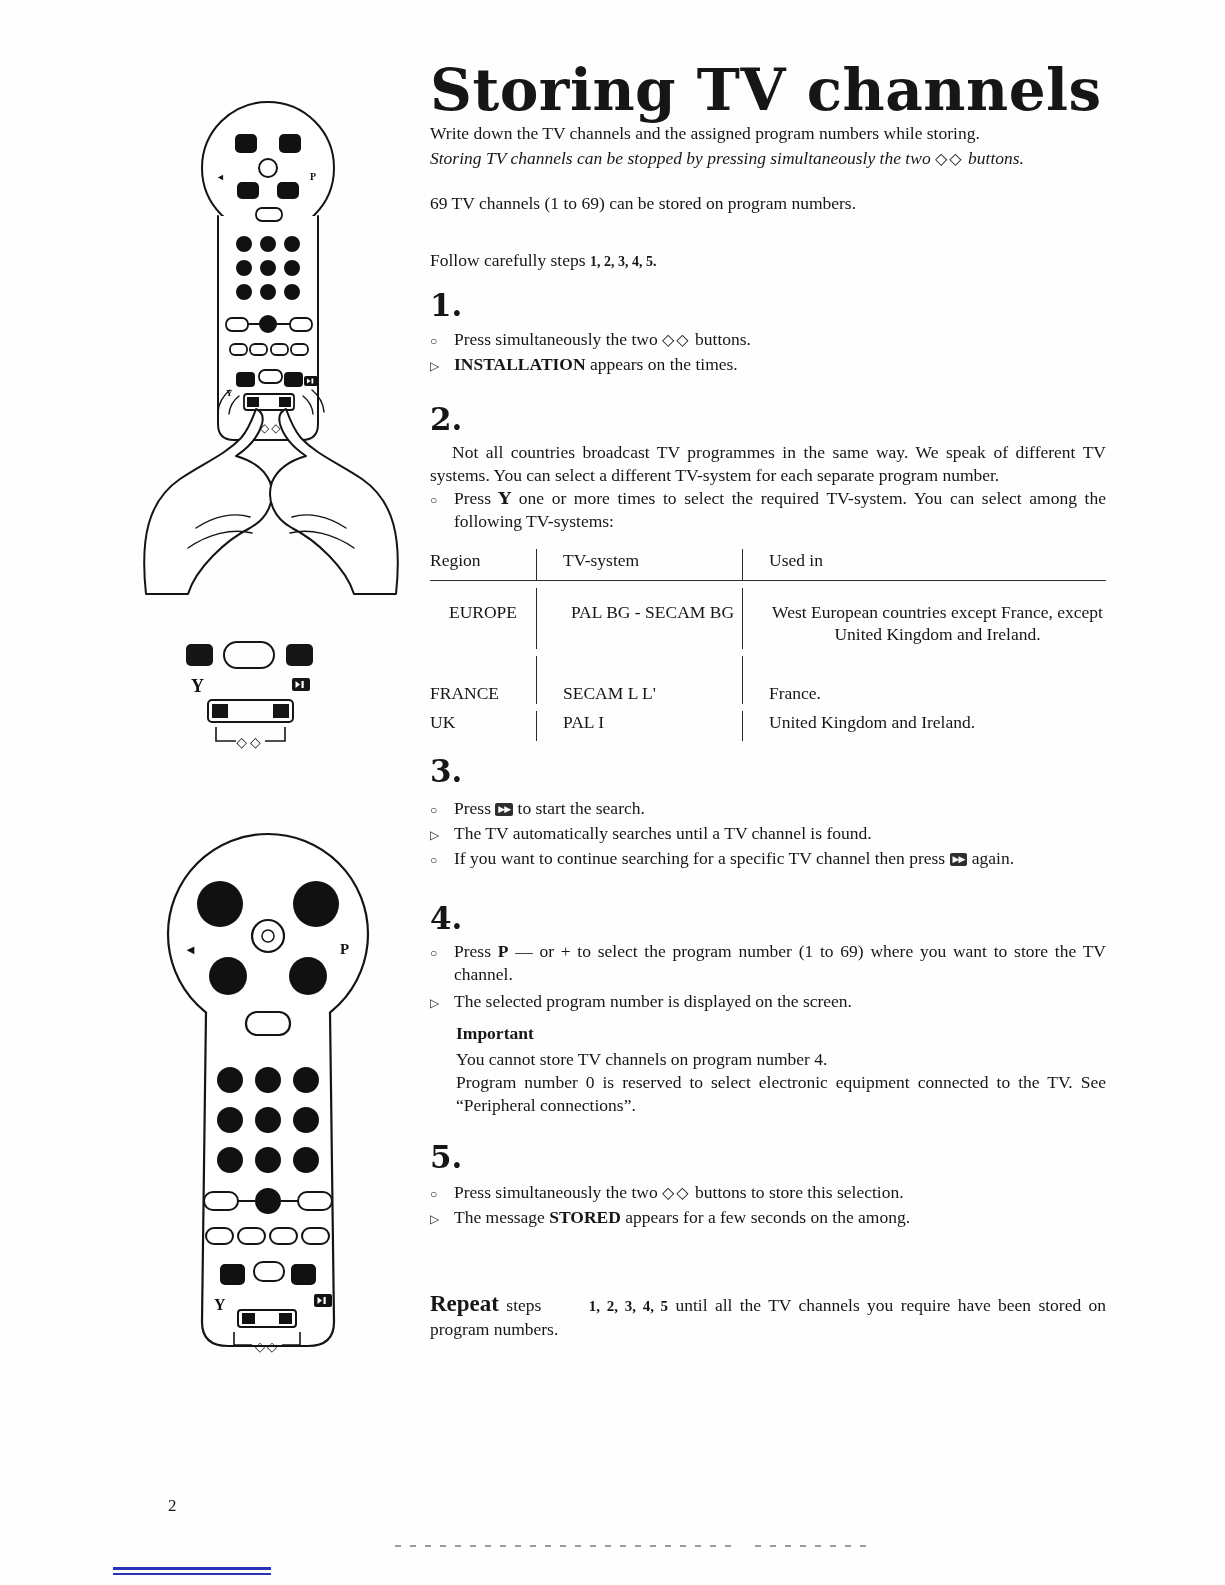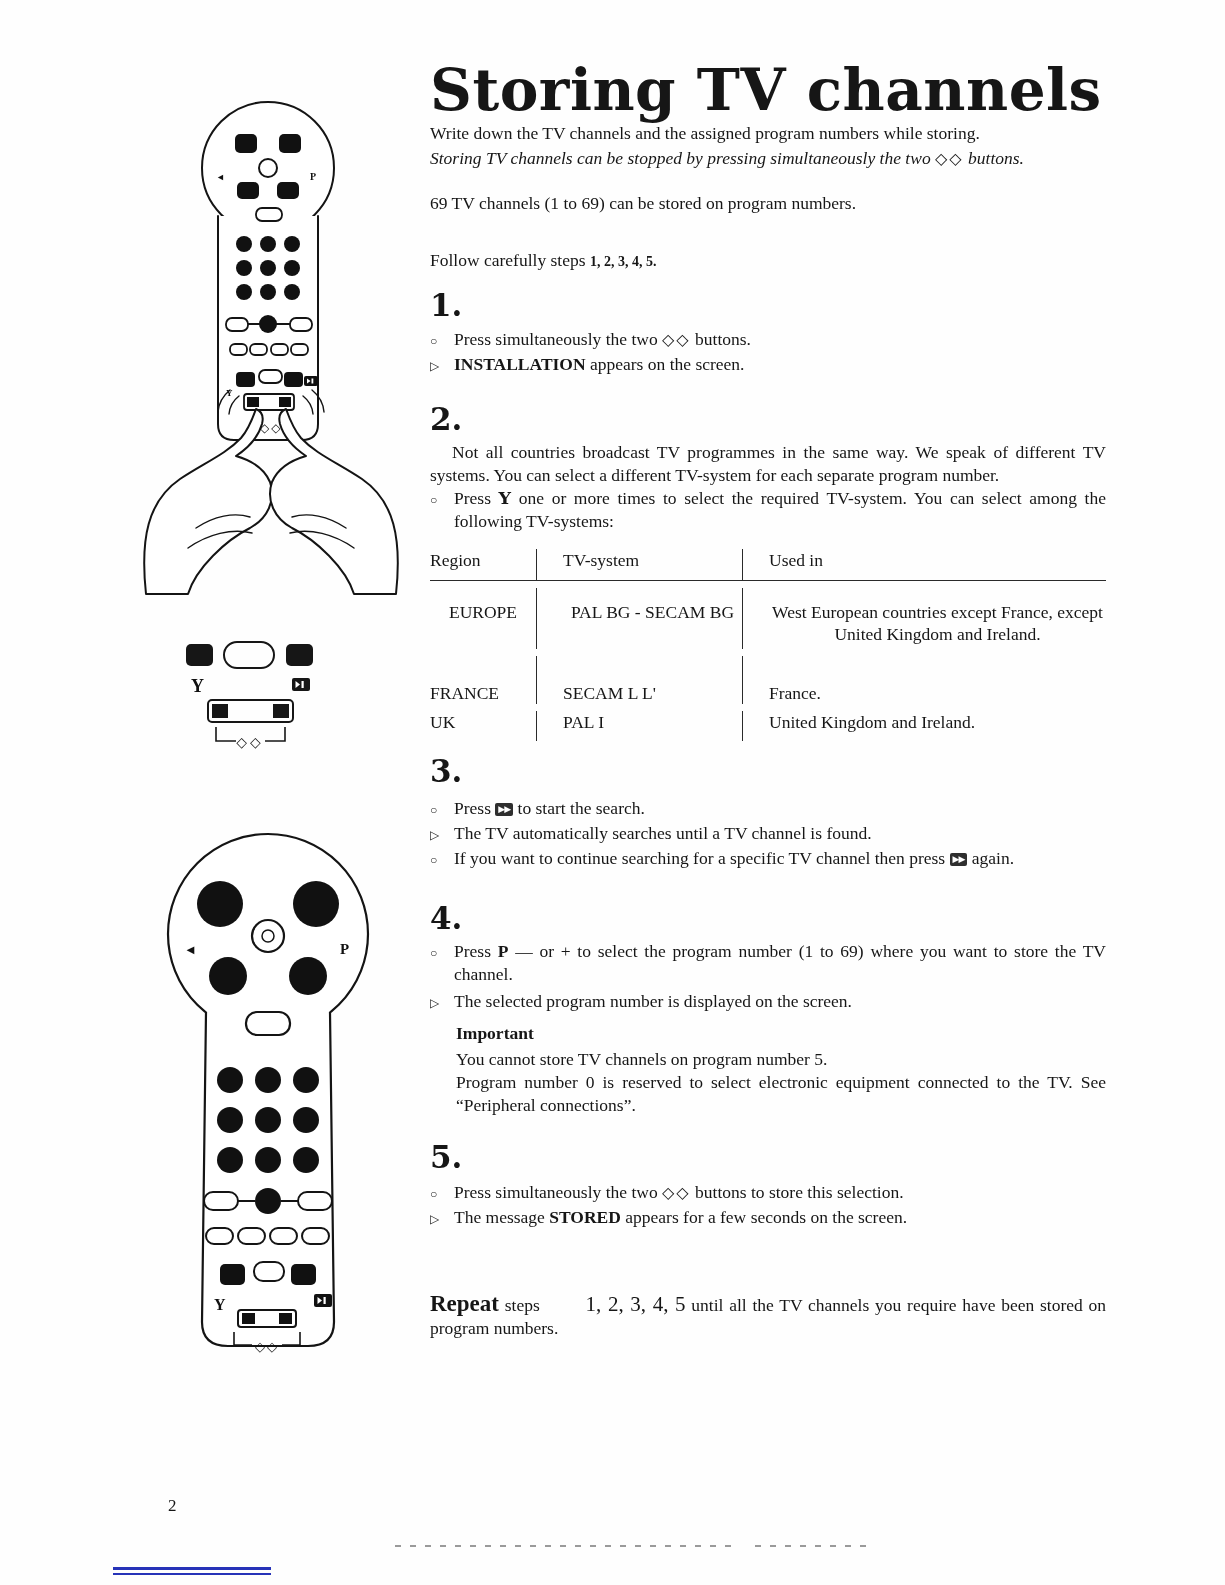--- a/index.html
+++ b/index.html
@@ -28,21 +28,21 @@
   }
   .tvtable{display:grid;grid-template-columns:106px 206px 1fr;}
   .tvtable .cell{font-size:17.5px;line-height:22px;margin-top:7px;}
   .tvtable .c2,.tvtable .c3{border-left:1.5px solid #2a2a2a;padding-left:26px;}
   .tvtable .head{border-bottom:1.5px solid #2a2a2a;padding-bottom:9px;}
   .tvtable .r1{padding-top:13px;padding-bottom:4px;text-align:center;}
   .tvtable .r2{padding-top:26px;}
   .tvtable .r3{padding-bottom:8px;}
   .imp{left:456px;width:650px;}
   .repeat-word{font-size:23px;font-weight:bold;}
-  .repeat-nums{font-weight:normal;font-size:21px;margin-left:40px;}
+  .repeat-nums{font-weight:bold;font-size:15px;margin-left:40px;}
   .pagenum{font-size:17px;}
   svg{display:block;}
   svg text{font-family:"Liberation Serif",serif;fill:#111;}
   .dashline{height:2px;background:repeating-linear-gradient(90deg,#9a9a9a 0 6px,transparent 6px 15px);}
   .blueline{background:#2733b8;}
 </style>
 </head>
 <body>
 
 <div class="abs" style="left:0;top:0;width:1225px;height:1585px;">
@@ -205,21 +205,21 @@
     <span>Follow carefully steps </span><span class="b" style="font-size:14px;">1, 2, 3, 4, 5.</span>
   </div>
 
   <div class="abs col stepnum" style="top:290px;">1.</div>
   <div class="abs col t bullet" style="top:328px;">
     <span class="mk">○</span>
     <span class="bt"><span>Press simultaneously the two </span><span class="dia">◇◇</span><span> buttons.</span></span>
   </div>
   <div class="abs col t bullet" style="top:353px;">
     <span class="mk">▷</span>
-    <span class="bt"><span class="b">INSTALLATION</span><span> appears on the screen.</span></span>
+    <span class="bt"><span class="b">INSTALLATION</span><span> appears on the times.</span></span>
   </div>
 
   <div class="abs col stepnum" style="top:404px;">2.</div>
   <div class="abs col t just" style="top:441px;text-indent:22px;">Not all countries broadcast TV programmes in the same way. We speak of different TV systems. You can select a different TV-system for each separate program number.</div>
   <div class="abs col t bullet" style="top:487px;">
     <span class="mk">○</span>
     <span class="bt"><span>Press </span><span class="ysym">Y</span><span> one or more times to select the required TV-system. You can select among the following TV-systems:</span></span>
   </div>
 
   <div class="abs col tvtable" style="top:542px;">
@@ -258,31 +258,31 @@
   <div class="abs col t bullet" style="top:940px;">
     <span class="mk">○</span>
     <span class="bt"><span>Press </span><span class="b">P</span><span> — or +  to select the program number (1 to 69) where you want to store the TV channel.</span></span>
   </div>
   <div class="abs col t bullet" style="top:990px;">
     <span class="mk">▷</span>
     <span class="bt">The selected program number is displayed on the screen.</span>
   </div>
 
   <div class="abs imp t b" style="top:1022px;">Important</div>
-  <div class="abs imp t" style="top:1048px;">You cannot store TV channels on program number 5.</div>
+  <div class="abs imp t" style="top:1048px;">You cannot store TV channels on program number 4.</div>
   <div class="abs imp t just" style="top:1071px;">Program number 0 is reserved to select electronic equipment connected to the TV. See “Peripheral connections”.</div>
 
   <div class="abs col stepnum" style="top:1142px;">5.</div>
   <div class="abs col t bullet" style="top:1181px;">
     <span class="mk">○</span>
     <span class="bt"><span>Press simultaneously the two </span><span class="dia">◇◇</span><span> buttons to store this selection.</span></span>
   </div>
   <div class="abs col t bullet" style="top:1206px;">
     <span class="mk">▷</span>
-    <span class="bt"><span>The message </span><span class="b">STORED</span><span> appears for a few seconds on the screen.</span></span>
+    <span class="bt"><span>The message </span><span class="b">STORED</span><span> appears for a few seconds on the among.</span></span>
   </div>
 
   <div class="abs col t just" style="top:1292px;">
     <span class="repeat-word">Repeat</span><span> steps </span><span class="repeat-nums">1, 2, 3, 4, 5</span><span> until all the TV channels you require have been stored on program numbers.</span>
   </div>
 
   <div class="abs pagenum" style="left:168px;top:1496px;">2</div>
 
   <div class="abs dashline" style="left:395px;top:1545px;width:340px;"></div>
   <div class="abs dashline" style="left:755px;top:1545px;width:115px;"></div>

